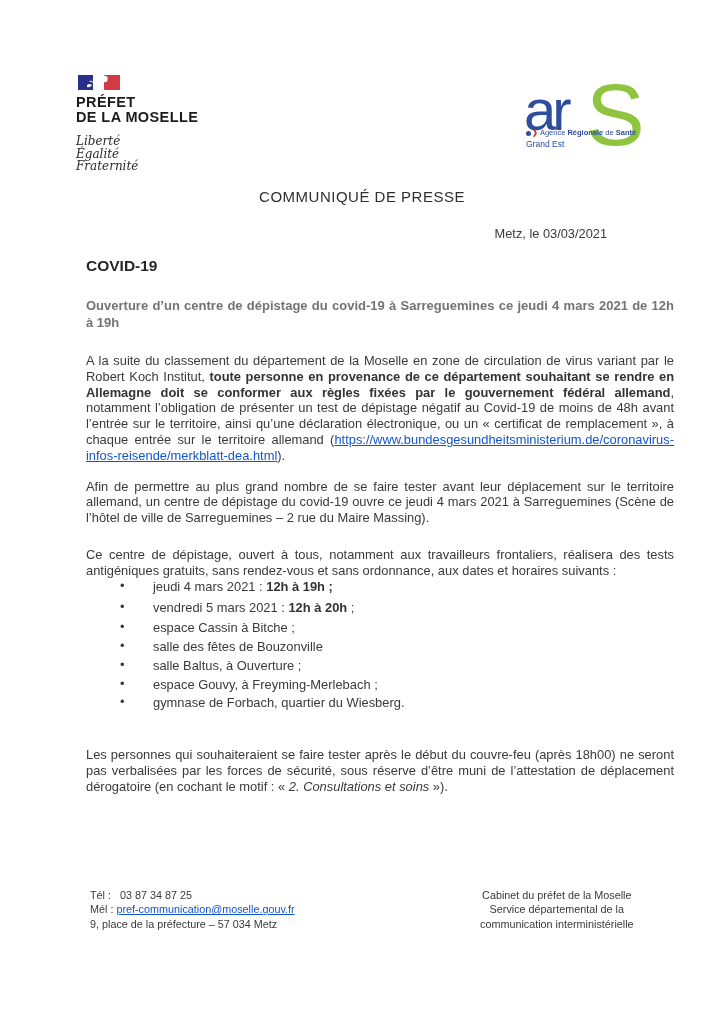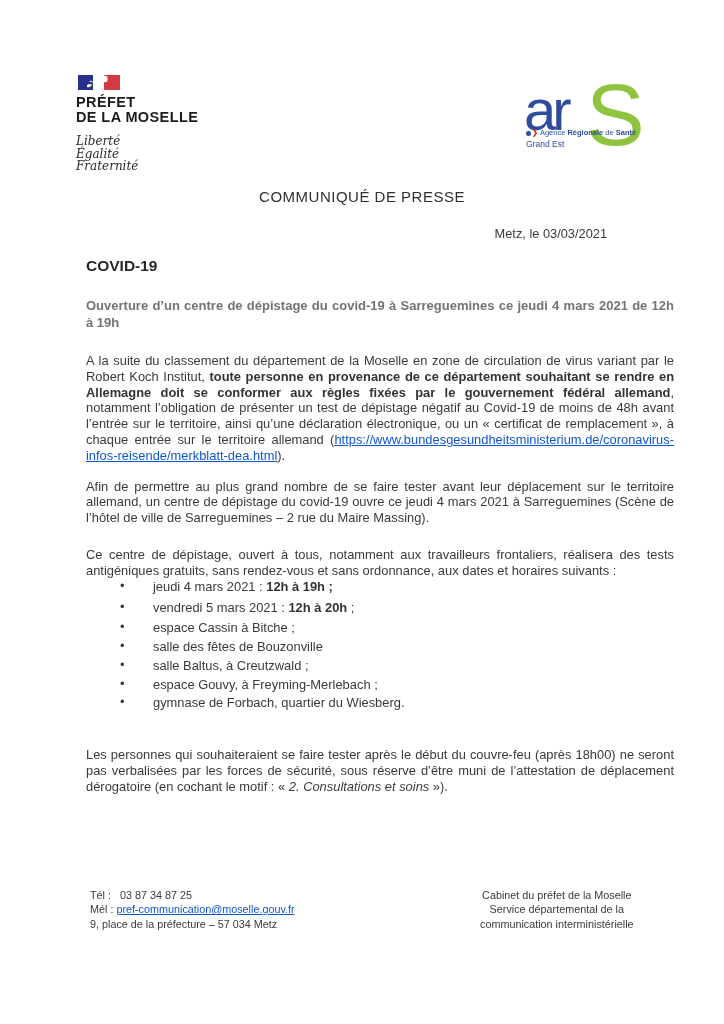--- a/index.html
+++ b/index.html
@@ -101,21 +101,21 @@
 
     <ul class="doc-list schedule">
       <li><span>jeudi 4 mars 2021 : </span><b>12h à 19h ;</b><span></span></li>
       <li><span>vendredi 5 mars 2021 : </span><b>12h à 20h</b><span> ;</span></li>
     </ul>
 
 
     <ul class="doc-list locations">
       <li>espace Cassin à Bitche ;</li>
       <li>salle des fêtes de Bouzonville</li>
-      <li>salle Baltus, à Creutzwald ;</li>
+      <li>salle Baltus, à Ouverture ;</li>
       <li>espace Gouvy, à Freyming-Merlebach ;</li>
       <li>gymnase de Forbach, quartier du Wiesberg.</li>
     </ul>
 
     <p class="p5"><span>Les personnes qui souhaiteraient se faire tester après le début du couvre-feu (après 18h00) ne seront pas verbalisées par les forces de sécurité, sous réserve d’être muni de l’attestation de déplacement dérogatoire (en cochant le motif : « </span><span class="italic">2. Consultations et soins</span><span> »).</span></p>
   </div>
 
   <div class="footer-left">
     <div>Tél :&nbsp;&nbsp; 03 87 34 87 25</div>
     <div><span>Mél : </span><a href="#" class="doc-link">pref-communication@moselle.gouv.fr</a></div>

